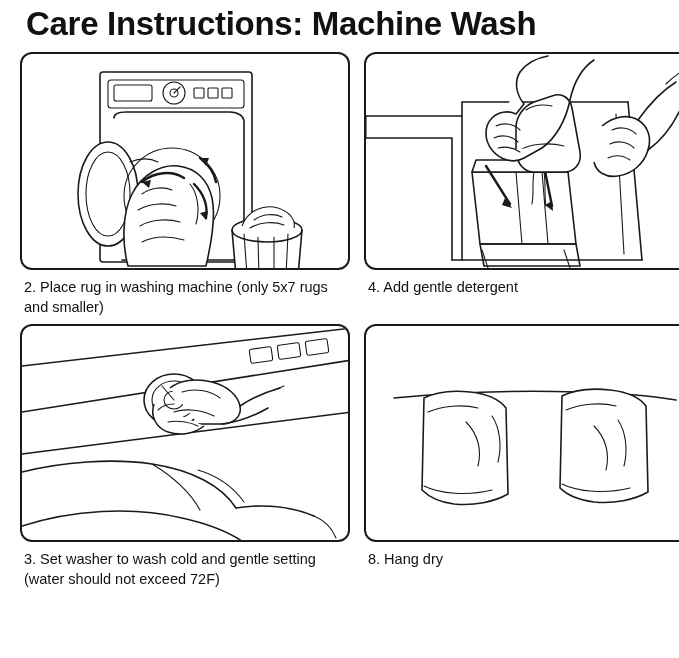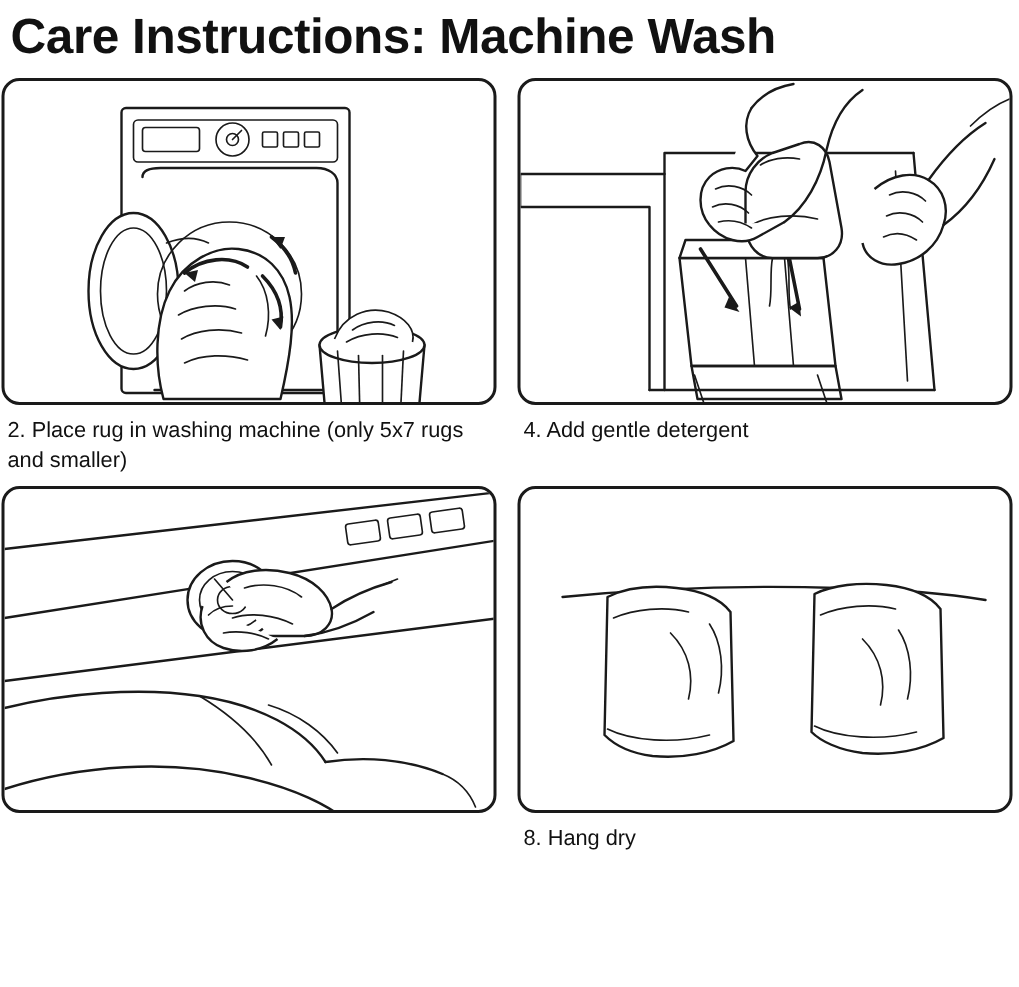--- a/index.html
+++ b/index.html
@@ -13,21 +13,21 @@
     font-family: "Liberation Sans", sans-serif;
     color: #111111;
     overflow: hidden;
     position: relative;
   }
   .page {
     width: 679px;
     height: 658px;
     position: relative;
     box-sizing: border-box;
-    padding: 0 1px;
+    padding: 0 20px;
   }
   .title {
     font-size: 33px;
     font-weight: 700;
     letter-spacing: -0.3px;
     line-height: 1.1;
     padding: 6px 0 10px 6px;
     white-space: nowrap;
   }
   .grid {
@@ -215,20 +215,21 @@
 
           <path class="ln" d="M0 146 C40 136 90 132 130 138 C170 144 200 160 214 182"></path>
           <path class="ln" d="M214 182 C240 178 268 180 292 190"></path>
           <path class="ln" d="M0 200 C50 184 110 180 160 192 C196 200 216 212 224 218"></path>
           <path class="ln-thin" d="M130 138 C150 150 168 166 178 184"></path>
           <path class="ln-thin" d="M292 190 C302 194 310 202 314 212"></path>
 
           <path class="ln-thin" d="M176 144 C196 150 212 162 222 176"></path>
         </svg>
       </div>
+      <div class="caption">3. Set washer to wash cold and gentle setting (water should not exceed 72F)</div>
     </div>
 
     <div class="cell">
       <div class="panel">
         <svg width="330" height="218" viewBox="0 0 330 218">
 
           <path class="ln" d="M28 72 C90 66 150 64 212 66 C252 67 286 70 310 74"></path>
 
           <path class="wh" d="M58 72 C70 66 86 64 104 66 C122 68 134 74 140 82 L142 168 C128 176 108 180 88 178 C72 176 62 170 56 164 Z"></path>
 

